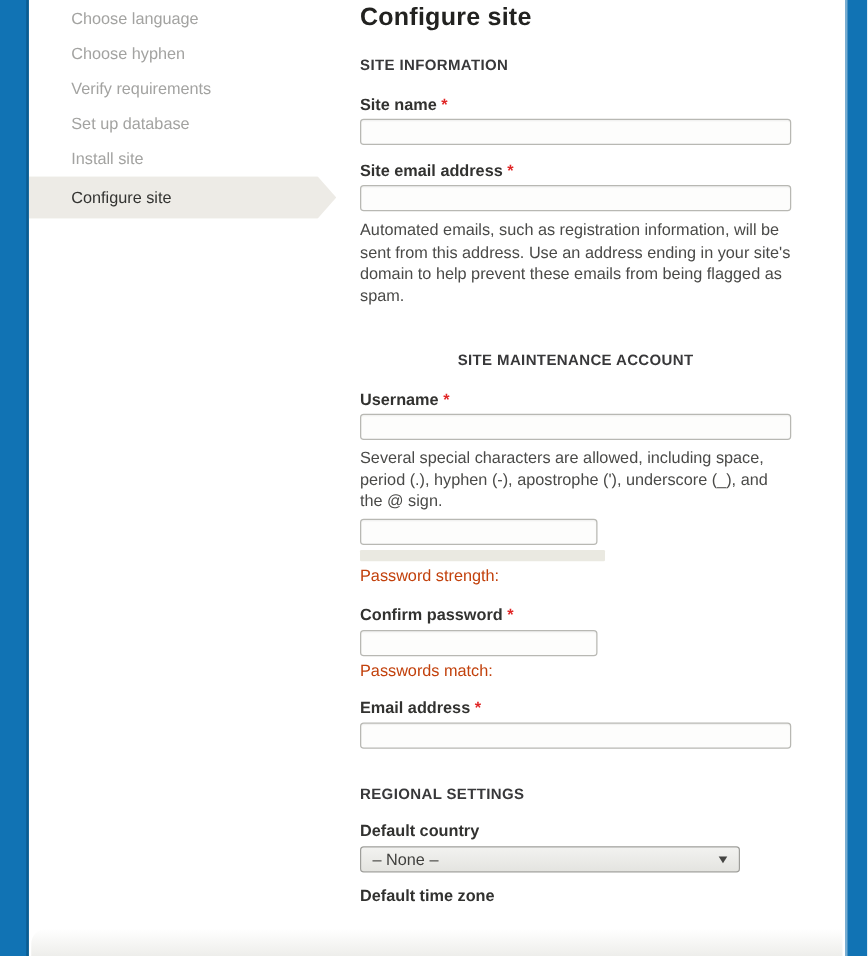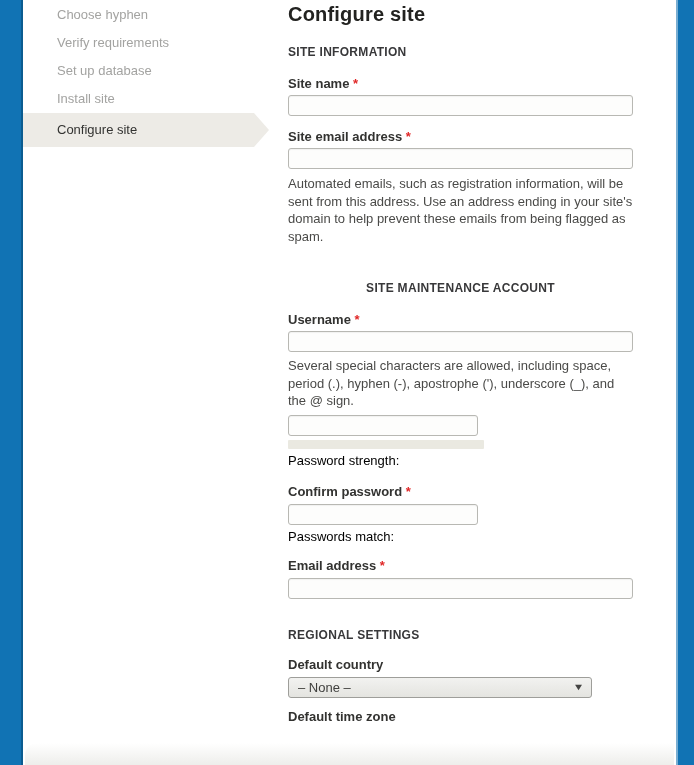--- a/index.html
+++ b/index.html
@@ -87,21 +87,21 @@
     outline: none;
   }
   .text-input.small { width: 190px; }
   .help-text {
     font-size: 13px;
     line-height: 17.5px;
     color: #4a4a48;
   }
   .plain-text {
     font-size: 13px;
-    color: #000000;
+    color: #c2410c;
   }
   .strength-bar {
     width: 196px; height: 9px;
     background: #eae9e1;
     border-radius: 1px;
   }
   .select-box {
     display: flex;
     align-items: center;
     justify-content: space-between;
@@ -143,20 +143,21 @@
 </style>
 </head>
 <body>
 
 <div class="viewport">
 
   <div class="bar-left"></div>
   <div class="bar-right"></div>
 
   <nav class="sidebar">
+    <div class="step">Choose language</div>
     <div class="step">Choose hyphen</div>
     <div class="step">Verify requirements</div>
     <div class="step">Set up database</div>
     <div class="step">Install site</div>
     <div class="step active">Configure site</div>
   </nav>
 
   <main class="main">
 
     <h1 class="page-title">Configure site</h1>

